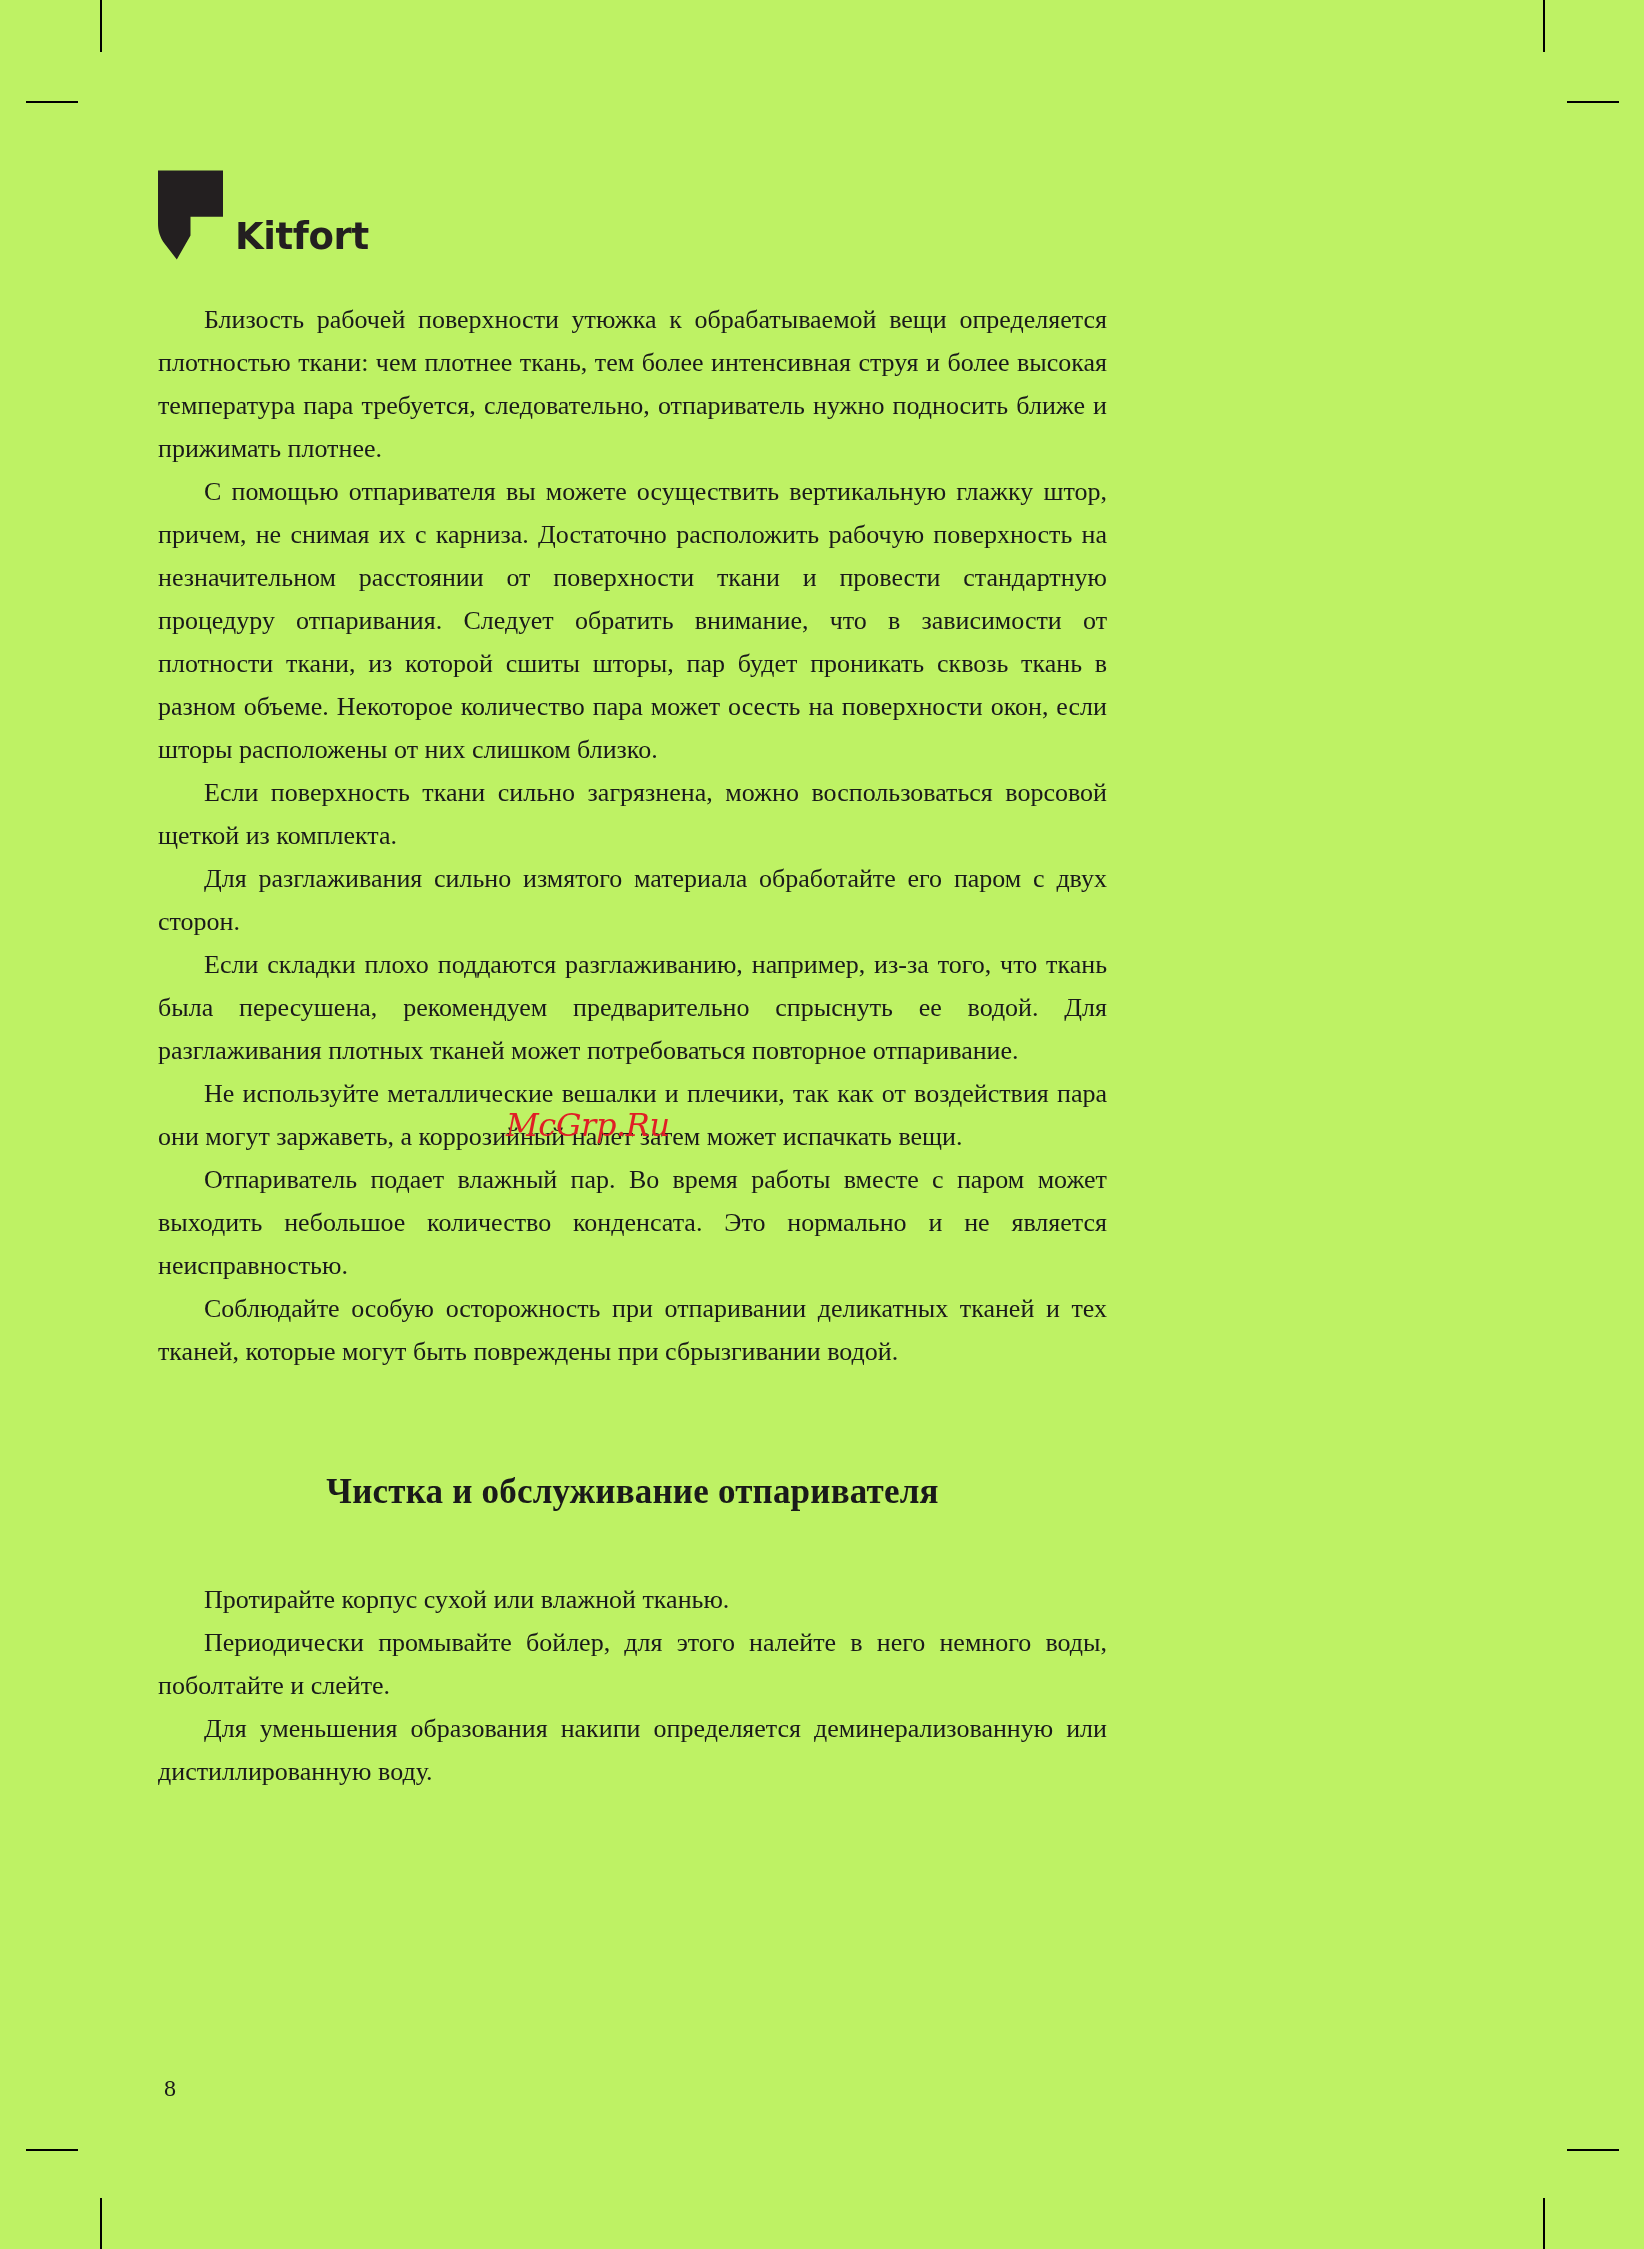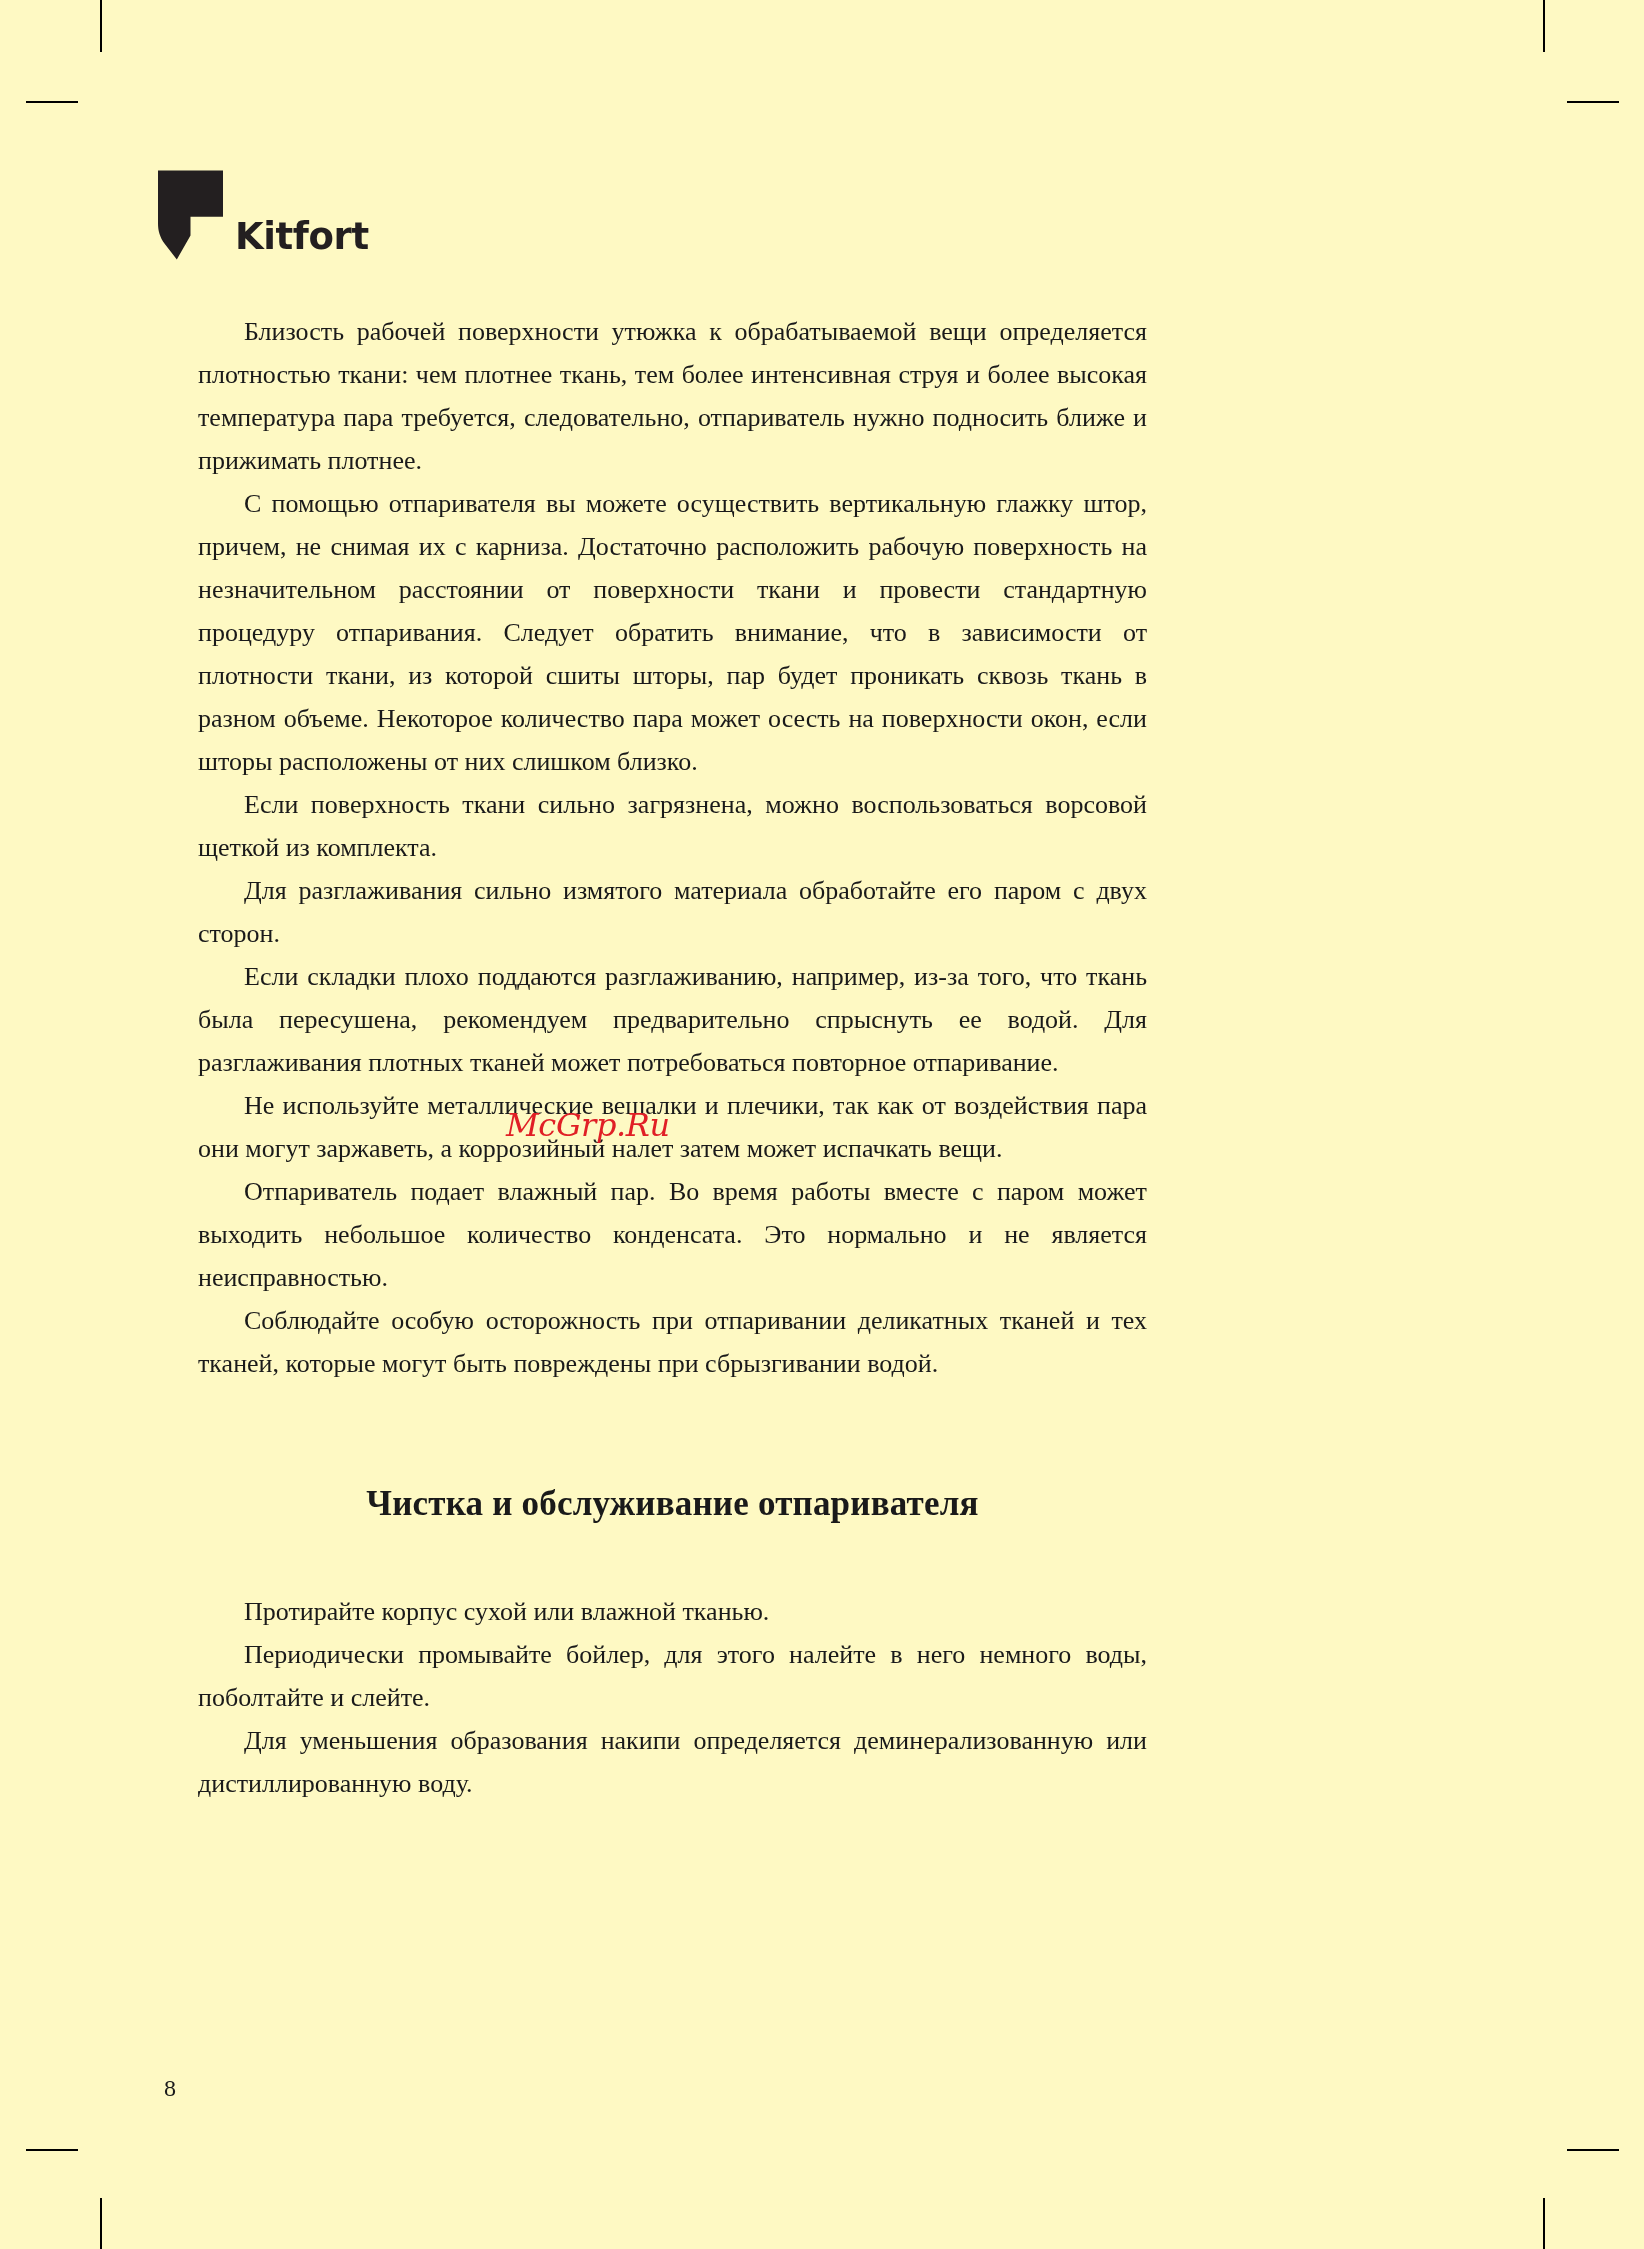--- a/index.html
+++ b/index.html
@@ -4,21 +4,21 @@
 <style>
   html, body {
     margin: 0;
     padding: 0;
     background: #ffffff;
   }
   .page {
     position: relative;
     width: 1645px;
     height: 2250px;
-    background: #fef9c3;
+    background: #bef264;
     overflow: hidden;
     font-family: "Liberation Serif", "DejaVu Serif", serif;
     color: #1a1a1a;
   }
 
   
   .crop-mark {
     position: absolute;
     background: #000000;
   }
@@ -54,23 +54,22 @@
     color: #231f20;
     line-height: 1;
     position: relative;
     top: -5.2px;
   }
 
   
   .content {
     position: absolute;
     left: 158px;
-    top: 310px;
+    top: 298px;
     width: 949px;
-    margin-left: 40px;
   }
   p.body {
     margin: 0;
     font-size: 26px;
     line-height: 43px;
     text-align: justify;
     text-indent: 46px;
     hyphens: manual;
   }
   h2.section-heading {

